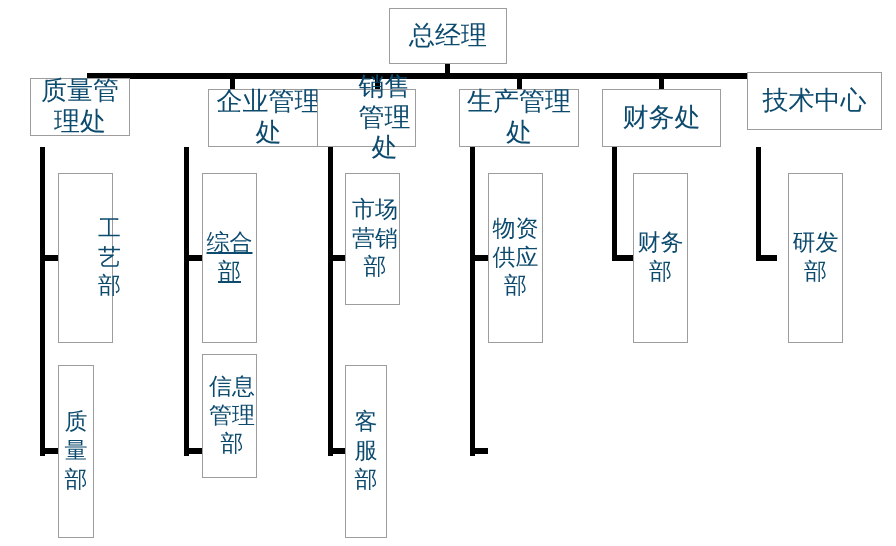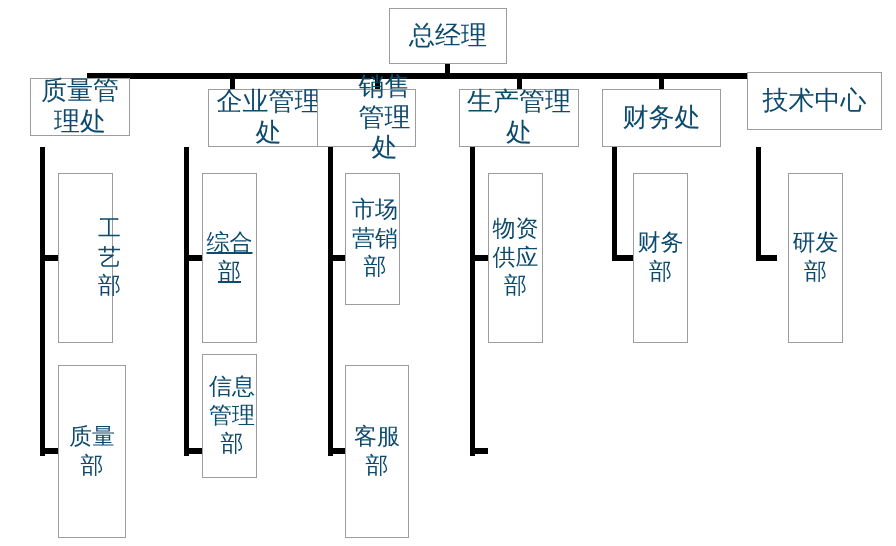--- a/index.html
+++ b/index.html
@@ -106,23 +106,23 @@
   <div class="box sub-box" style="left:488px; top:173px; width:55px; height:170px;">
     <span class="label-inner">物资供应部</span>
   </div>
   <div class="box sub-box" style="left:633px; top:173px; width:55px; height:170px;">
     <span class="label-inner">财务部</span>
   </div>
   <div class="box sub-box" style="left:777px; top:173px; width:55px; height:170px;margin-left:11px;">
     <span class="label-inner">研发部</span>
   </div>
 
-  <div class="box sub-box" style="left:58px; top:365px; width:68px; height:173px;">
+  <div class="box sub-box" style="left:58px; top:365px; width:36px; height:173px;">
     <span class="label-inner">质量部</span>
   </div>
   <div class="box sub-box" style="left:202px; top:354px; width:55px; height:124px;justify-content:flex-end;">
     <span class="label-inner">信息管理部</span>
   </div>
-  <div class="box sub-box" style="left:345px; top:365px; width:64px; height:173px;">
+  <div class="box sub-box" style="left:345px; top:365px; width:42px; height:173px;">
     <span class="label-inner">客服部</span>
   </div>
 
 </div>
 
 </body></html>

